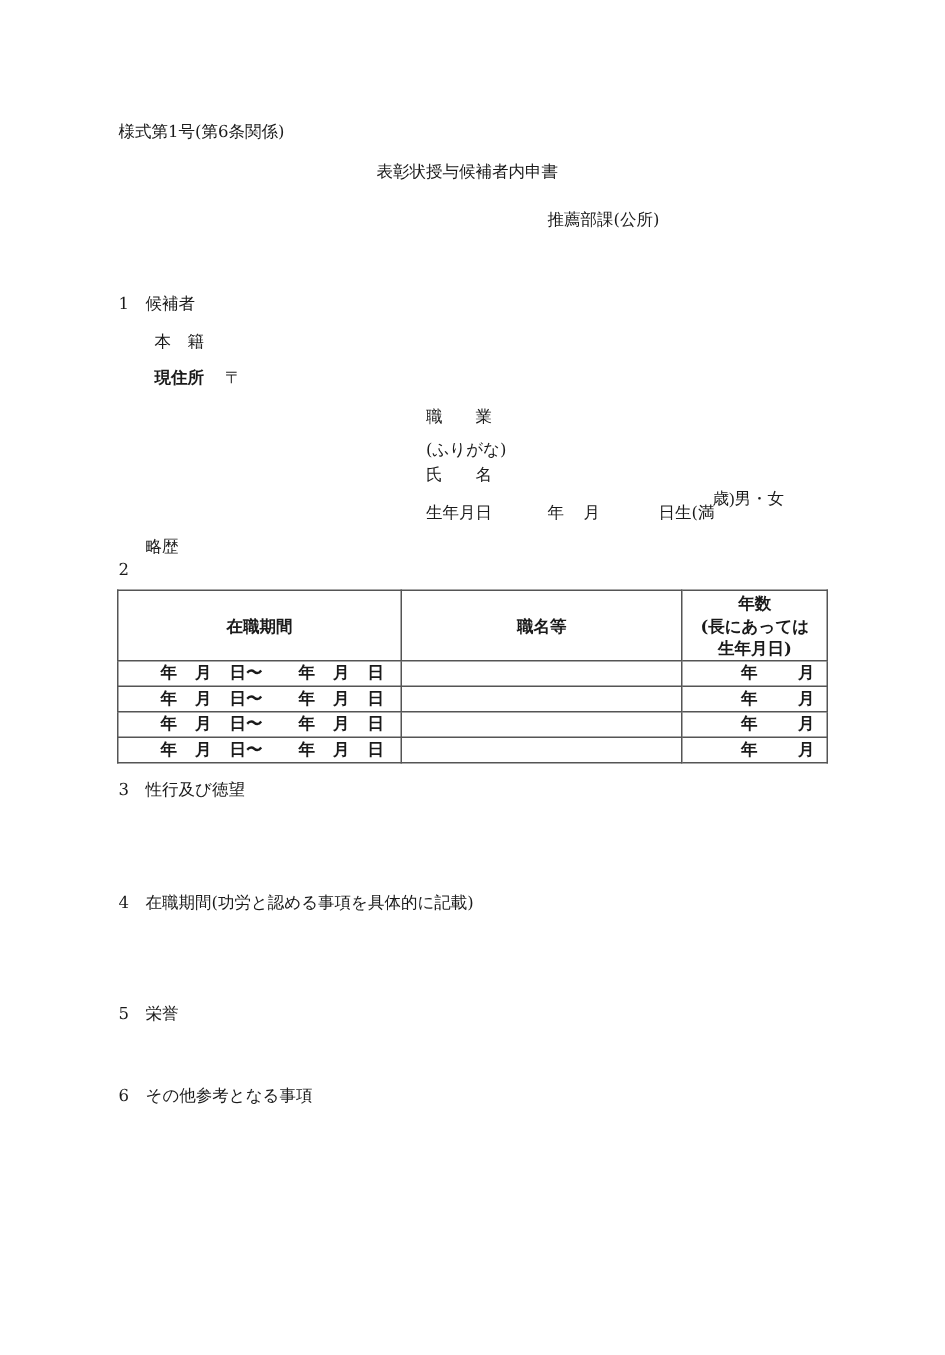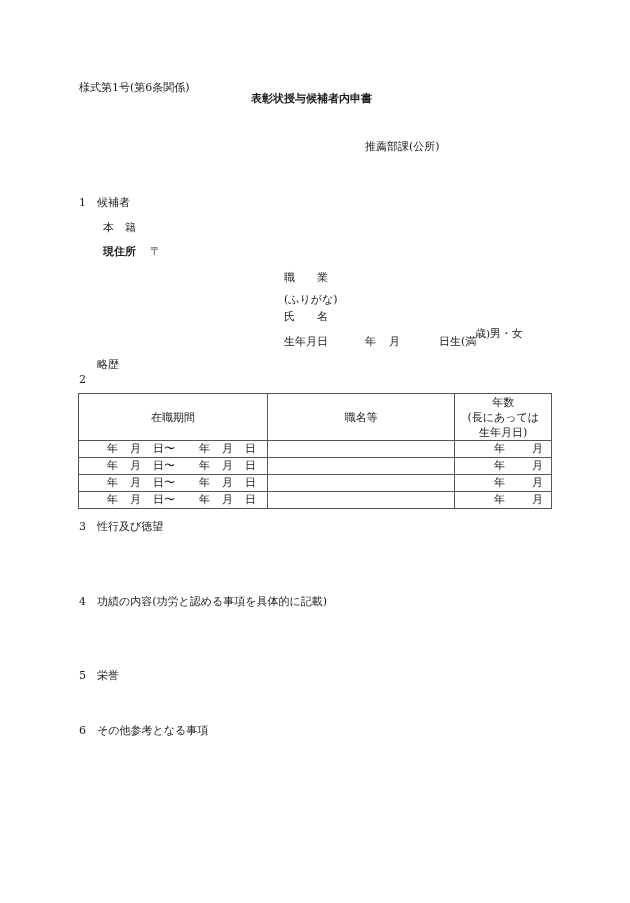--- a/index.html
+++ b/index.html
@@ -1,35 +1,35 @@
 <!DOCTYPE html>
 <html><head>
 <meta charset="utf-8">
 <style>
   html, body { margin:0; padding:0; background:#ffffff; }
   body { width:630px; height:903px; position:relative; overflow:hidden;
          font-family:"DejaVu Serif","Liberation Serif",serif; color:#1a1a1a; font-size:11px; }
   .abs { position:absolute; white-space:nowrap; line-height:13px; }
   table.hist { position:absolute; left:78px; top:393px; width:474px; border-collapse:collapse; font-size:11px; }
-  table.hist td, table.hist th { border:1px solid #555; padding:0; font-weight:normal; }
+  table.hist td, table.hist th { border:1px solid #555; padding:0; font-weight:bold; }
   table.hist th { height:46px; text-align:center; line-height:15px; }
   table.hist td { height:16px; line-height:16px; }
   .c1 { width:188px; }
   .c2 { width:188px; }
   .c3 { width:96px; }
   .period { display:flex; justify-content:flex-start; padding-left:28px; }
   .period span { display:inline-block; }
   .yrs { text-align:right; padding-right:8px; }
   .yrs span { display:inline-block; }
 </style>
 </head>
 <body>
 
 <div class="abs" style="left:79px;top:81px;text-align:center;">様式第1号(第6条関係)</div>
-<div class="abs" style="left:251px;top:92px;font-weight:bold;">表彰状授与候補者内申書</div>
+<div class="abs" style="left:251px;top:108px;">表彰状授与候補者内申書</div>
 <div class="abs" style="left:365px;top:140px;">推薦部課(公所)</div>
 
 <div class="abs" style="left:79px;top:196px;">1</div>
 <div class="abs" style="left:97px;top:196px;">候補者</div>
 <div class="abs" style="left:103px;top:221px;">本　籍</div>
 <div class="abs" style="left:103px;top:245px;font-weight:bold;">現住所</div>
 <div class="abs" style="left:150px;top:245px;">〒</div>
 
 <div class="abs" style="left:284px;top:271px;">職　　業</div>
 <div class="abs" style="left:284px;top:293px;">(ふりがな)</div>
@@ -118,19 +118,19 @@
           <div class="yrs"><span style="width:38px;text-align:left">年</span><span>月</span></div>
         </td>
   </tr>
 </tbody>
   </table>
 
 <div class="abs" style="left:79px;top:520px;">3</div>
 <div class="abs" style="left:97px;top:520px;">性行及び徳望</div>
 
 <div class="abs" style="left:79px;top:595px;">4</div>
-<div class="abs" style="left:97px;top:595px;">功績の内容(功労と認める事項を具体的に記載)</div>
+<div class="abs" style="left:97px;top:595px;">在職期間(功労と認める事項を具体的に記載)</div>
 
 <div class="abs" style="left:79px;top:669px;">5</div>
 <div class="abs" style="left:97px;top:669px;">栄誉</div>
 
 <div class="abs" style="left:79px;top:724px;">6</div>
 <div class="abs" style="left:97px;top:724px;">その他参考となる事項</div>
 
 </body></html>

